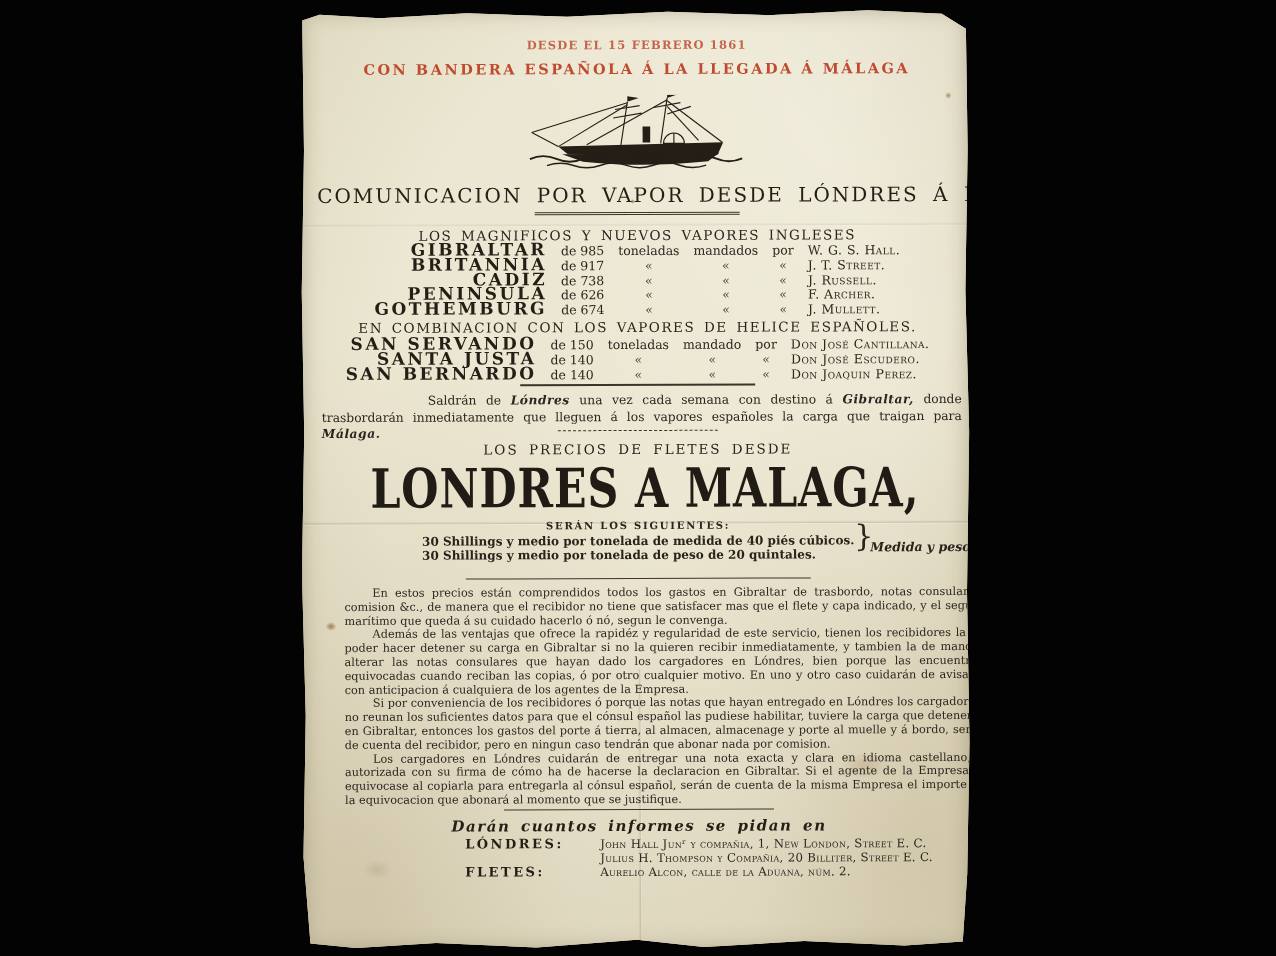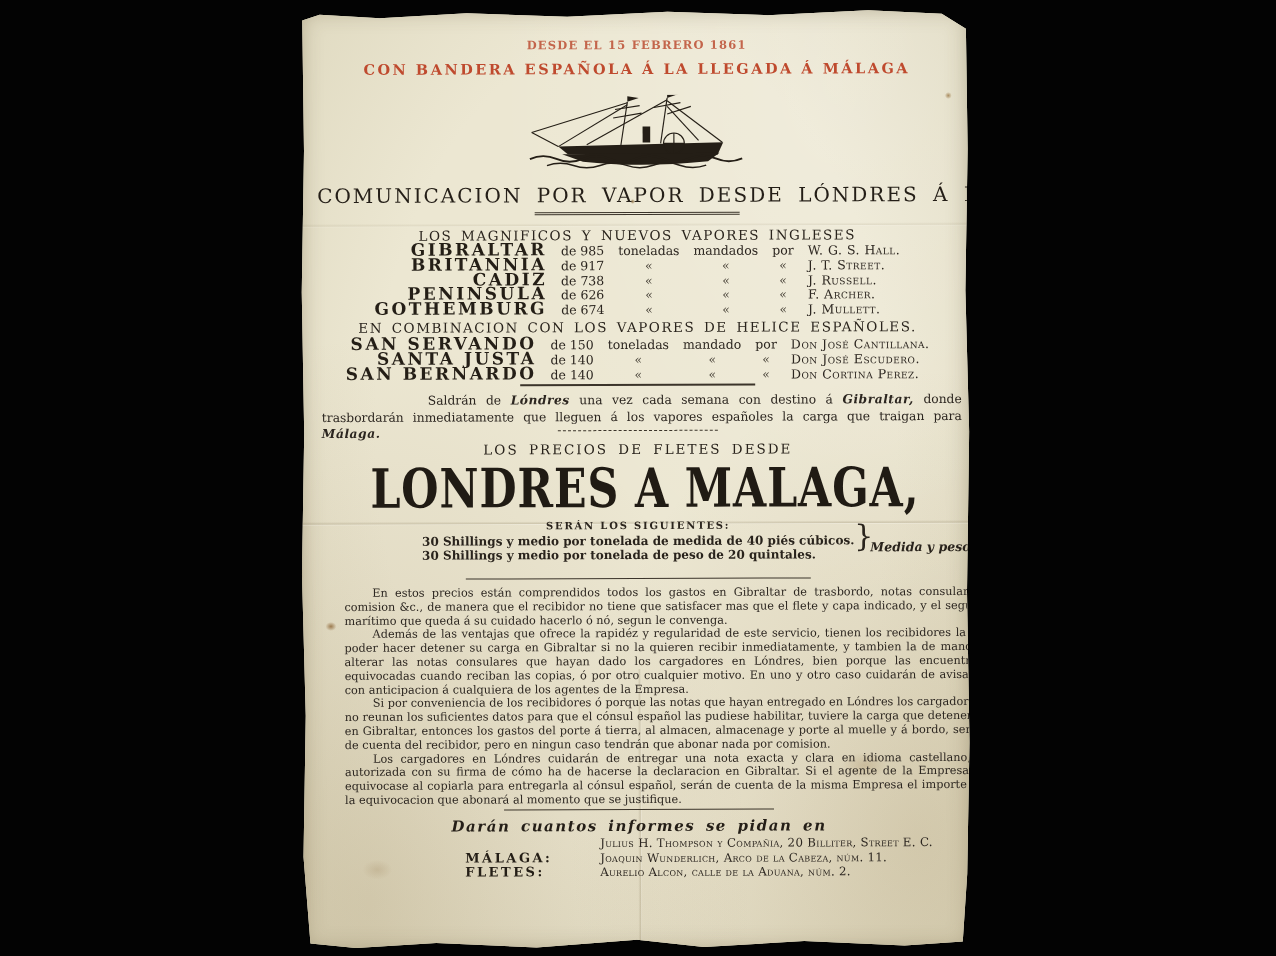--- a/index.html
+++ b/index.html
@@ -188,21 +188,21 @@
             <td class="ditto">«</td>
             <td class="ditto">«</td>
             <td class="cap">Don José Escudero.</td>
           </tr>
           <tr>
             <td class="shipname">SAN BERNARDO</td>
             <td class="num">de 140</td>
             <td class="ditto">«</td>
             <td class="ditto">«</td>
             <td class="ditto">«</td>
-            <td class="cap">Don Cortina Perez.</td>
+            <td class="cap">Don Joaquin Perez.</td>
           </tr>
         </tbody>
           </table>
       </div>
 
       <div class="rule" style="top:375px;width:235px;"></div>
 
       <div class="abs notice">
         <span>Saldrán de </span><span class="bi">Lóndres</span><span> una vez cada semana con destino á </span><span class="bi">Gibraltar,</span><span> donde trasbordarán inmediatamente que lleguen á los vapores españoles la carga que traigan para </span><span class="bi">Málaga.</span>
       </div>
@@ -235,27 +235,27 @@
         <p>Los cargadores en Lóndres cuidarán de entregar una nota exacta y clara en idioma castellano, y autorizada con su firma de cómo ha de hacerse la declaracion en Gibraltar. Si el agente de la Empresa la equivocase al copiarla para entregarla al cónsul español, serán de cuenta de la misma Empresa el importe de la equivocacion que abonará al momento que se justifique.</p>
       </div>
 
       <div class="rule thin" style="top:800px;width:270px;"></div>
 
       <div class="abs ctr daran">Darán cuantos informes se pidan en</div>
 
       <div class="abs" style="top:828px;left:146px;width:494px;">
         <table class="contacts">
           <tbody>
+              <tr>
+            <td class="city">LÓNDRES:</td>
+            <td class="entry">John Hall Junʳ y compañia, 1, New London, Street E. C.</td>
+          </tr>
           <tr>
             <td class="city"></td>
             <td class="entry">Julius H. Thompson y Compañia, 20 Billiter, Street E. C.</td>
-          </tr>
-          <tr>
-            <td class="city">MÁLAGA:</td>
-            <td class="entry">Joaquin Wunderlich, Arco de la Cabeza, núm. 11.</td>
           </tr>
           <tr>
             <td class="city">FLETES:</td>
             <td class="entry">Aurelio Alcon, calle de la Aduana, núm. 2.</td>
           </tr>
         </tbody>
           </table>
       </div>
 
     </div>

